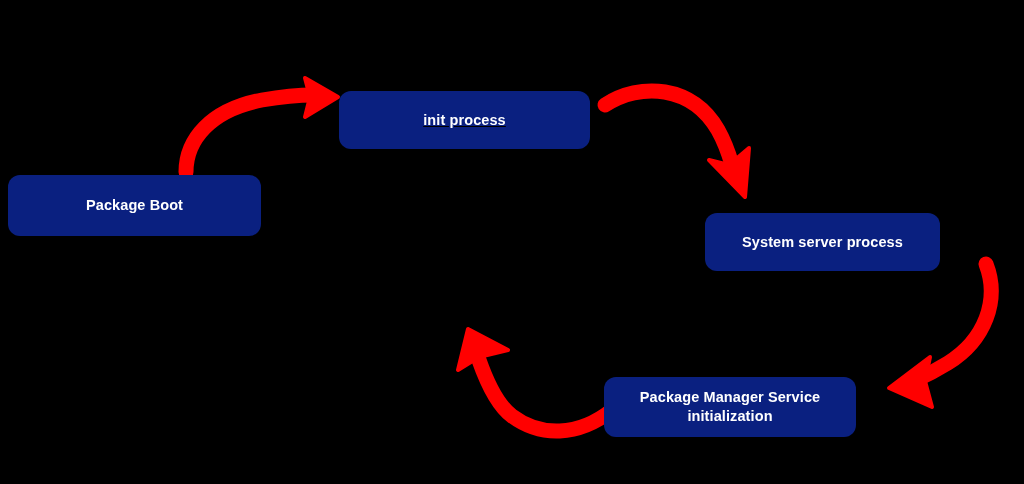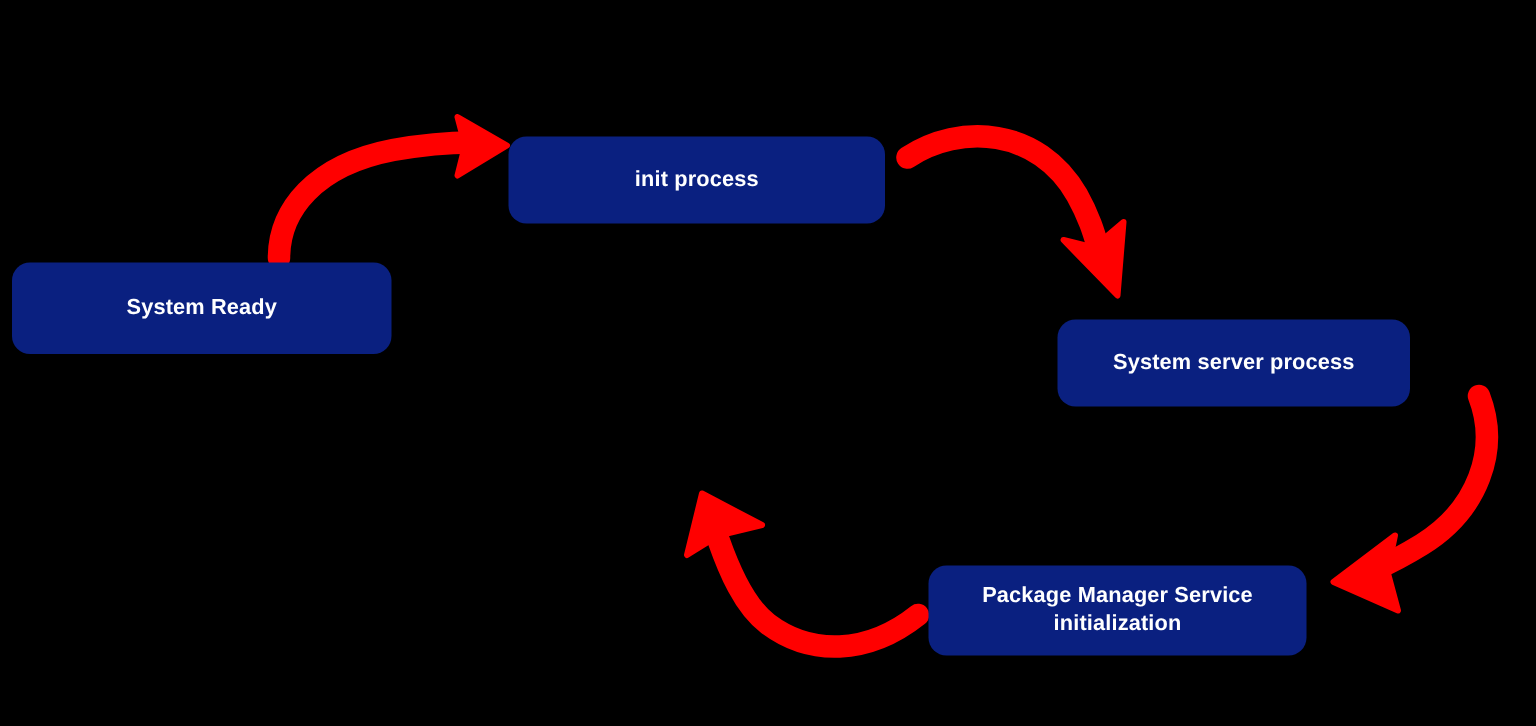--- a/index.html
+++ b/index.html
@@ -66,30 +66,30 @@
       <path d="M 930 357 L 889 388 L 932 407 L 925 381 Z" fill="#FF0000" stroke="#FF0000" stroke-width="4" stroke-linejoin="round"></path>
     </g>
 
     <g>
       <path d="M 612 410 C 578 437, 540 437, 512 416 C 496 404, 486 380, 479 360" stroke="#FF0000" stroke-width="15" fill="none" stroke-linecap="round"></path>
       <path d="M 458 370 L 468 329 L 508 350 L 479 357 Z" fill="#FF0000" stroke="#FF0000" stroke-width="4" stroke-linejoin="round"></path>
     </g>
   </svg>
 
   <div class="node" style="left:8px; top:175px; width:253px; height:61px;">
-    <span class="node-label">System Ready</span>
+    <span class="node-label">Package Boot</span>
   </div>
 
-  <div class="node" style="left:339px; top:91px; width:251px; height:58px;">
+  <div class="node" style="left:339px; top:91px; width:251px; height:58px;text-decoration:underline;">
     <span class="node-label">init process</span>
   </div>
 
   <div class="node" style="left:705px; top:213px; width:235px; height:58px;">
     <span class="node-label">System server process</span>
   </div>
 
-  <div class="node" style="left:619px; top:377px; width:252px; height:60px;">
+  <div class="node" style="left:604px; top:377px; width:252px; height:60px;">
     <span class="node-label">Package Manager Service
 initialization</span>
   </div>
 
 
 </div>
 
 </body></html>

